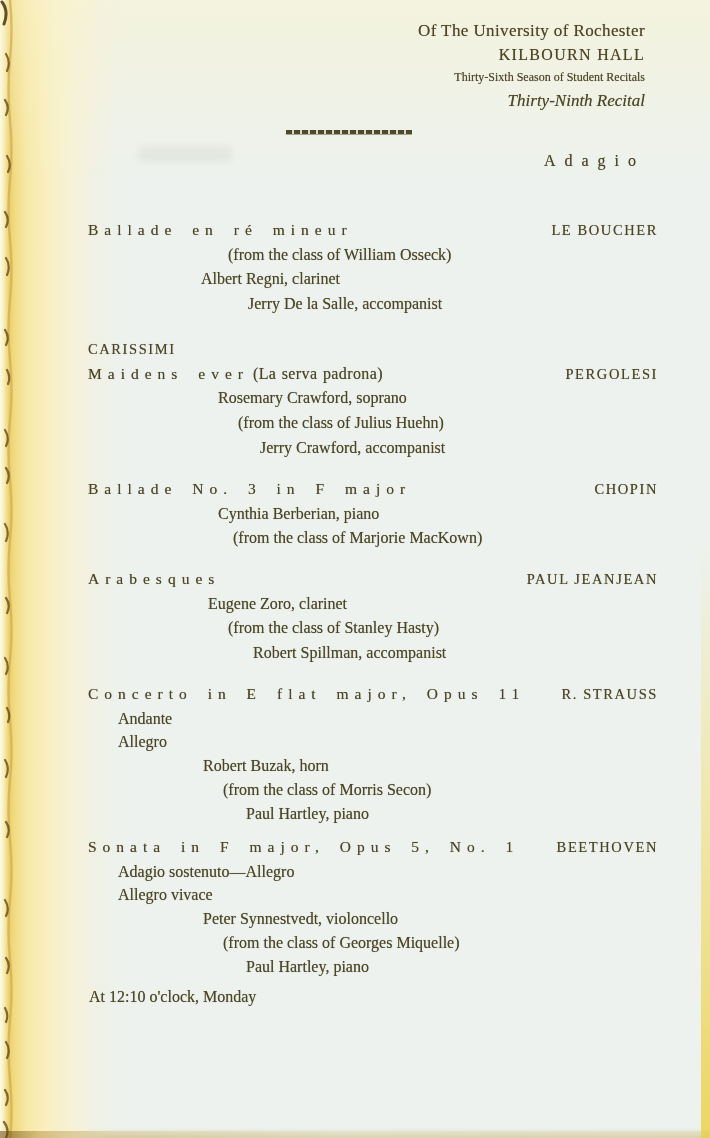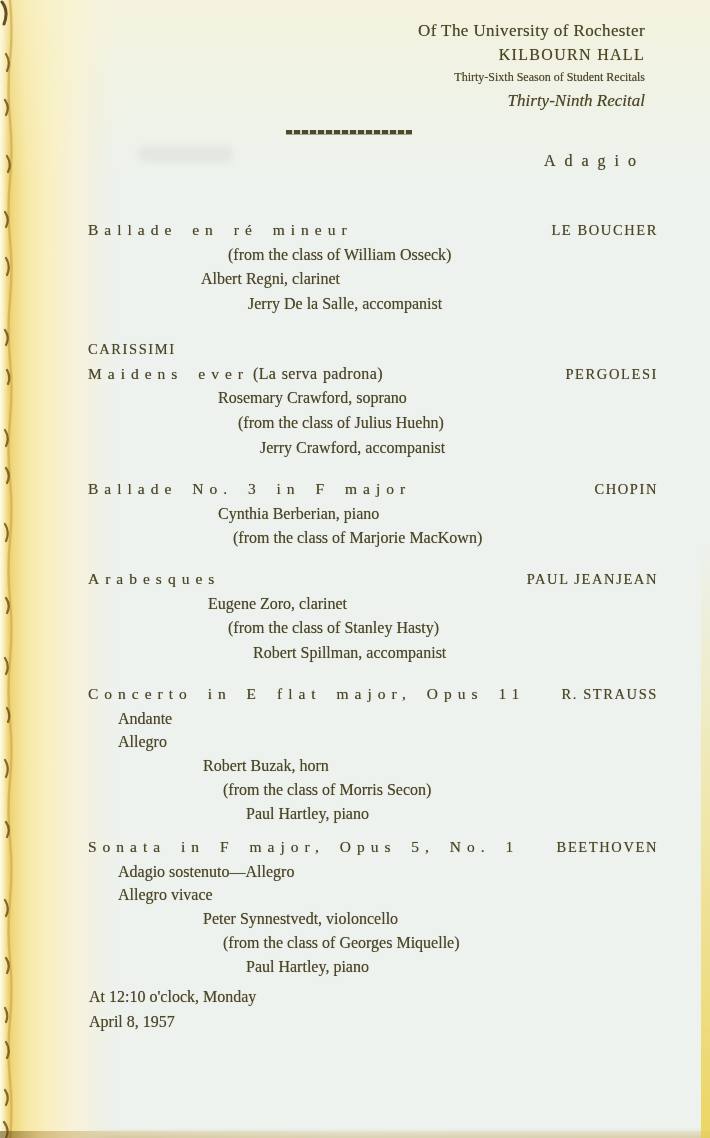--- a/index.html
+++ b/index.html
@@ -137,17 +137,16 @@
       </div>
       <div class="row txt" style="padding-left:30px">Adagio sostenuto—Allegro</div>
       <div class="row txt" style="padding-left:30px">Allegro vivace</div>
       <div class="row txt" style="padding-left:115px">Peter Synnestvedt, violoncello</div>
       <div class="row txt" style="padding-left:135px">(from the class of Georges Miquelle)</div>
       <div class="row txt" style="padding-left:158px">Paul Hartley, piano</div>
     </div>
 
     <div class="footer">
       <div class="row txt">At 12:10 o'clock, Monday</div>
-      <div class="row txt">April 8, 1957</div>
     </div>
 
   </div>
 </div>
 
 </body></html>

